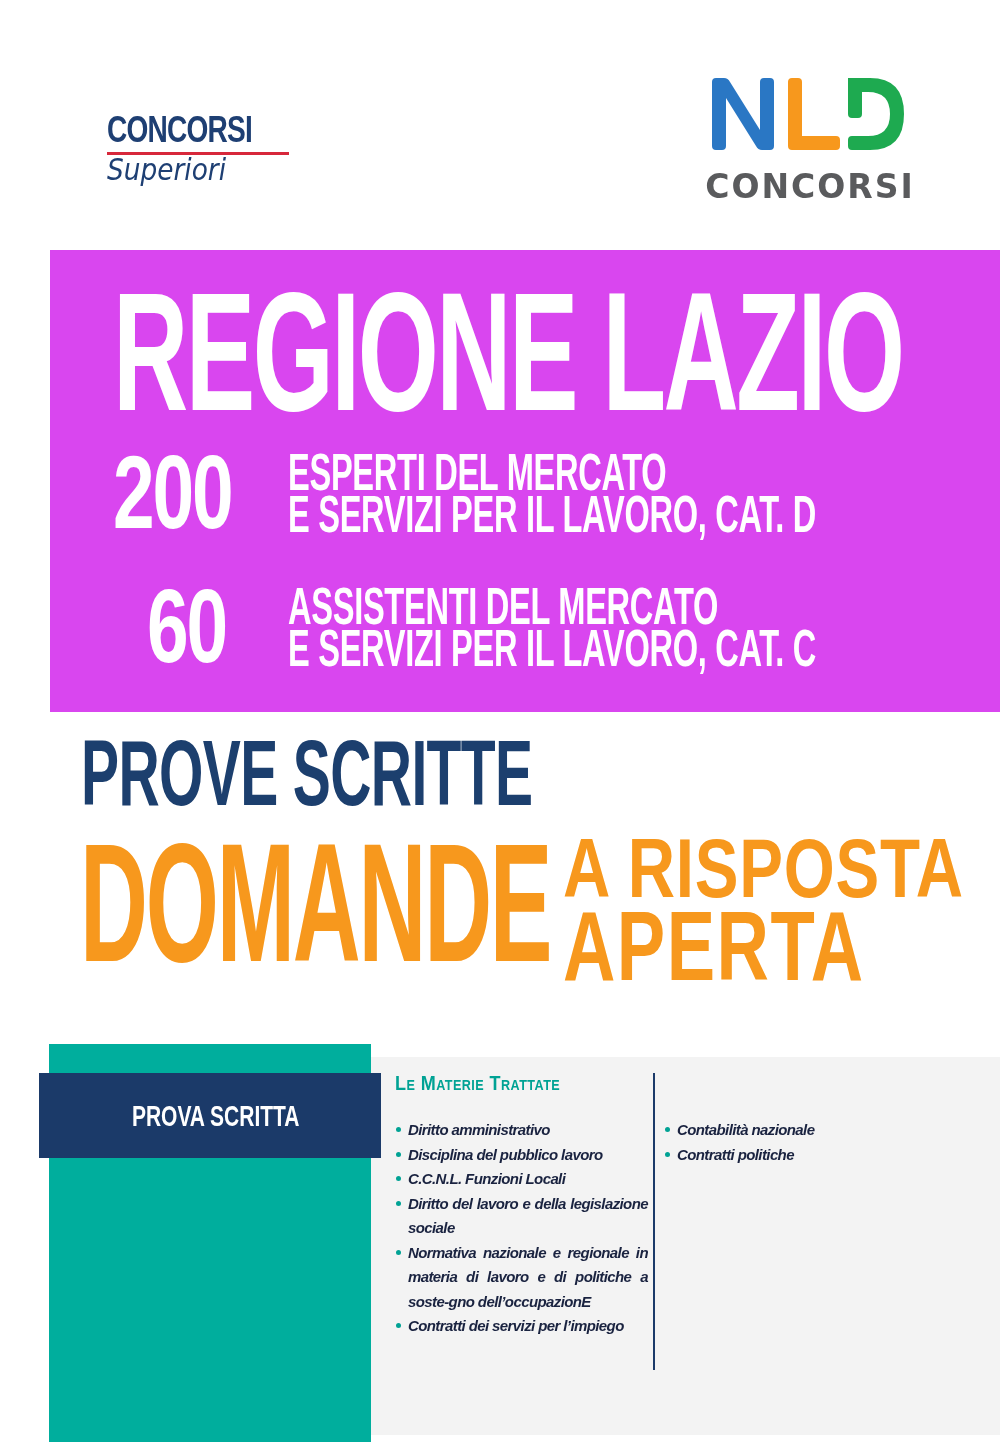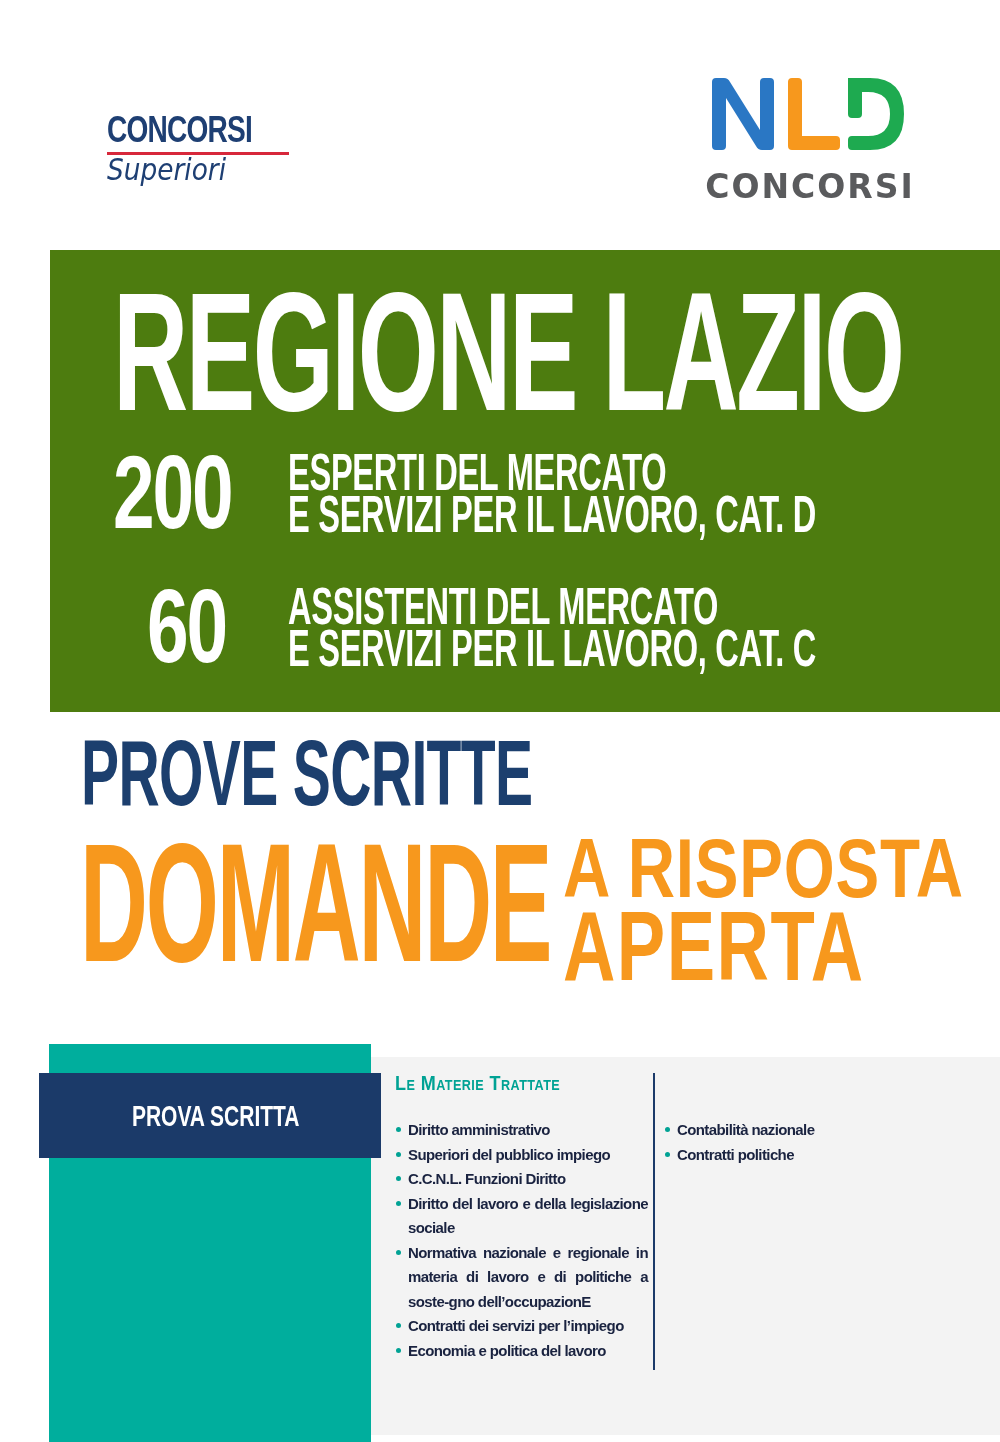--- a/index.html
+++ b/index.html
@@ -24,21 +24,21 @@
     .logo-nld { position: absolute; left: 705px; top: 74px; width: 210px; height: 140px; }
     .nld-letters { position: absolute; left: 3px; top: 0; width: 200px; height: 80px; }
     .nld-letters svg { width: 200px; height: 80px; display: block; }
     .nld-word {
       position: absolute; left: 0; top: 93px; width: 210px; text-align: center;
       font-family: "DejaVu Sans", sans-serif; font-weight: 700; color: #5a5b5d;
       font-size: 33px; letter-spacing: 2px; line-height: 40px;
     }
 
     
-    .banner { position: absolute; left: 50px; top: 250px; width: 950px; height: 462px; background: #4d7c0f; color: #fff; }
+    .banner { position: absolute; left: 50px; top: 250px; width: 950px; height: 462px; background: #d946ef; color: #fff; }
     .banner .title {
       position: absolute; left: 63px; top: 22px; font-weight: 700; font-size: 168px;
       line-height: 160px; letter-spacing: -4px; white-space: nowrap;
       transform: scaleX(0.62); transform-origin: left top;
     }
     .banner .num {
       position: absolute; font-weight: 700; font-size: 104px; line-height: 100px;
       letter-spacing: -3px; white-space: nowrap; transform: scaleX(0.72); transform-origin: left top;
     }
     .banner .num-200 { left: 63px; top: 192px; }
@@ -84,20 +84,21 @@
       position: absolute; left: 395px; top: 1072px; color: #00a294; font-weight: 700;
       font-size: 20px; white-space: nowrap; font-variant: small-caps; letter-spacing: 0.5px;
       transform: scaleX(0.9); transform-origin: left top;
     }
     .divider { position: absolute; left: 653px; top: 1073px; width: 2px; height: 297px; background: #1b3a69; }
 
     .list { position: absolute; list-style: none; color: #1a2340; }
     .list li {
       position: relative; padding-left: 12px; font-weight: 700; font-size: 15px; line-height: 24.5px;
       letter-spacing: -0.6px;
+      font-style: italic;
     }
     .list li .bullet {
       position: absolute; left: 0; top: 9px; width: 5px; height: 5px; border-radius: 50%; background: #00a294;
     }
     .list-1 { left: 396px; top: 1118px; width: 252px; }
     .list-2 { left: 665px; top: 1118px; width: 260px; }
     .list-1 li.justify { text-align: justify; }
   </style>
 </head>
 <body>
@@ -141,24 +142,23 @@
 <div class="bottom-teal"></div>
 <div class="gray-panel"></div>
 <div class="navy-bar">
   <span>PROVA SCRITTA</span>
 </div>
 <div class="materie-title">Le Materie Trattate</div>
 <div class="divider"></div>
 
 <ul class="list list-1">
   <li><span class="bullet"></span><span>Diritto amministrativo</span></li>
-  <li><span class="bullet"></span><span>Superiori del pubblico impiego</span></li>
-  <li><span class="bullet"></span><span>C.C.N.L. Funzioni Diritto</span></li>
+  <li><span class="bullet"></span><span>Disciplina del pubblico lavoro</span></li>
+  <li><span class="bullet"></span><span>C.C.N.L. Funzioni Locali</span></li>
   <li class="justify"><span class="bullet"></span><span>Diritto del lavoro e della legislazione sociale</span></li>
   <li class="justify"><span class="bullet"></span><span>Normativa nazionale e regionale in materia di lavoro e di politiche a soste-gno dell’occupazionE</span></li>
   <li><span class="bullet"></span><span>Contratti dei servizi per l’impiego</span></li>
-  <li><span class="bullet"></span><span>Economia e politica del lavoro</span></li>
 </ul>
 
 <ul class="list list-2">
   <li><span class="bullet"></span><span>Contabilità nazionale</span></li>
   <li><span class="bullet"></span><span>Contratti politiche</span></li>
 </ul>
 
 </body></html>

